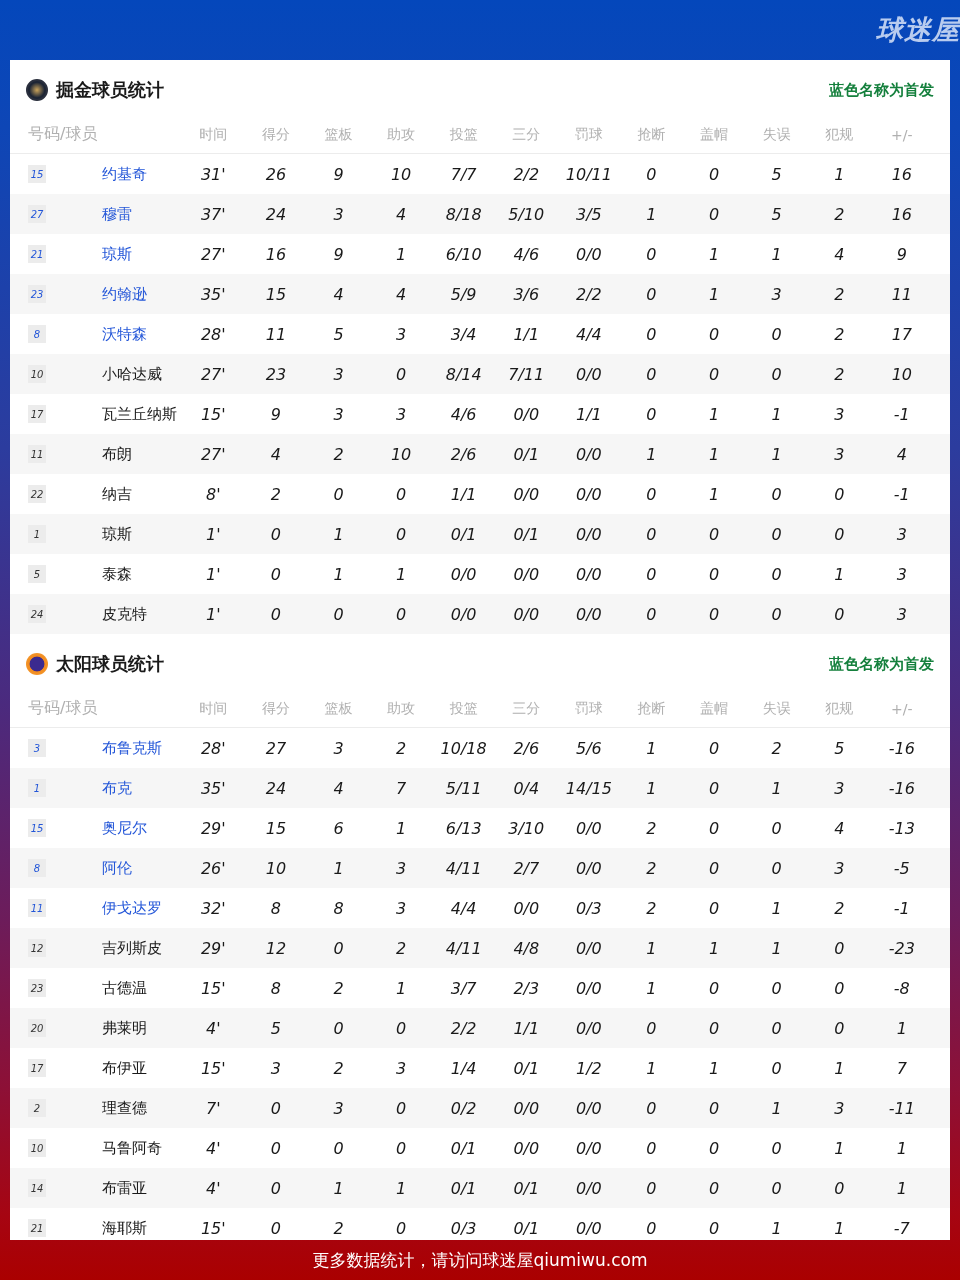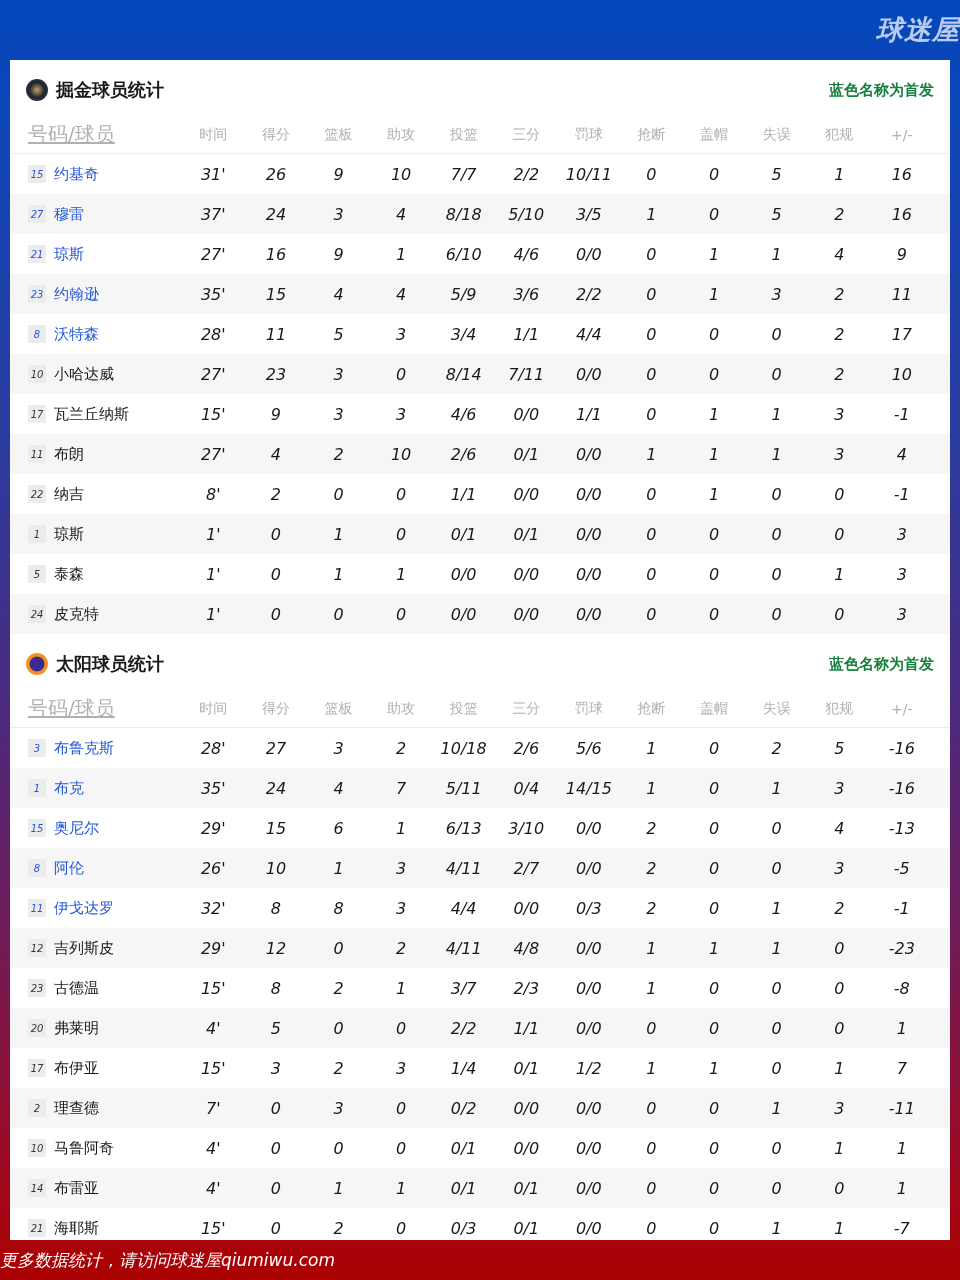--- a/index.html
+++ b/index.html
@@ -34,37 +34,37 @@
   .logo-nuggets { background: radial-gradient(circle, #caa35a 0%, #1d2535 60%); border: 2px solid #2a2f3d; }
   .logo-suns { background: radial-gradient(circle, #3b2a8f 0%, #3b2a8f 45%, #f28b1e 50%, #f4a23a 100%); }
   .team-name { font-size: 18px; font-weight: bold; color: #1a1a1a; }
   .starter-note { font-size: 15px; color: #15803d; font-weight: bold; }
   .row {
     height: 40px; display: flex; align-items: center; position: relative;
   }
   .row.alt { background: #f6f6f6; }
   .thead { height: 38px; border-bottom: 1px solid #ececec; }
   .thead .cell { color: #b0b0b0; font-size: 14px; font-style: normal; }
-  .thead .player-col { color: #b0b0b0; font-size: 20px; text-decoration: underline; }
+  .thead .player-col { color: #b0b0b0; font-size: 16px; }
   .player-col { width: 172px; padding-left: 18px; display: flex; align-items: center; gap: 8px; font-size: 15px; }
   .jersey {
     width: 18px; height: 18px; background: #ececec; font-size: 10px;
     display: inline-flex; align-items: center; justify-content: center; color: #333;
     font-style: italic;
   }
   .starter .jersey { color: #2356d8; }
-  .pname { color: #1a1a1a; font-size: 15px; }
+  .pname { color: #1a1a1a; font-size: 15px; margin-left: 48px; }
   .starter .pname { color: #2356d8; }
   .cell {
     width: 62.6px; text-align: center; font-size: 16px; font-style: italic; color: #1a1a1a;
   }
   .footer {
     position: absolute; left: 0; top: 1240px; width: 960px; height: 40px;
-    display: flex; align-items: center; 
-    color: #ffffff; font-size: 17px; font-style: italic;
+    display: flex; align-items: center; justify-content: center;
+    color: #ffffff; font-size: 17px;
   }
 </style>
 </head>
 <body>
 
 <div class="header">
   <span class="logo">球迷屋</span>
 </div>
 
 <div class="card" id="card">

